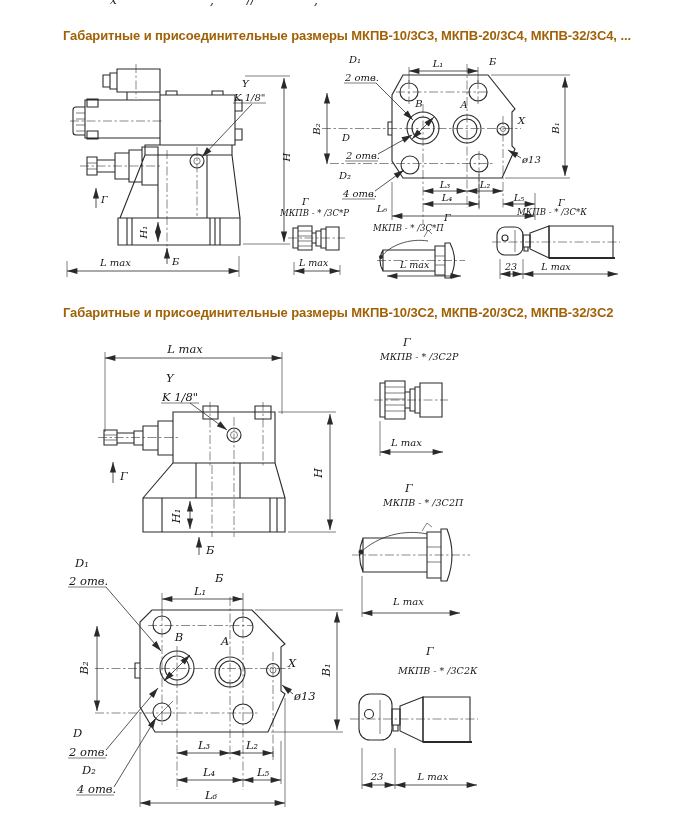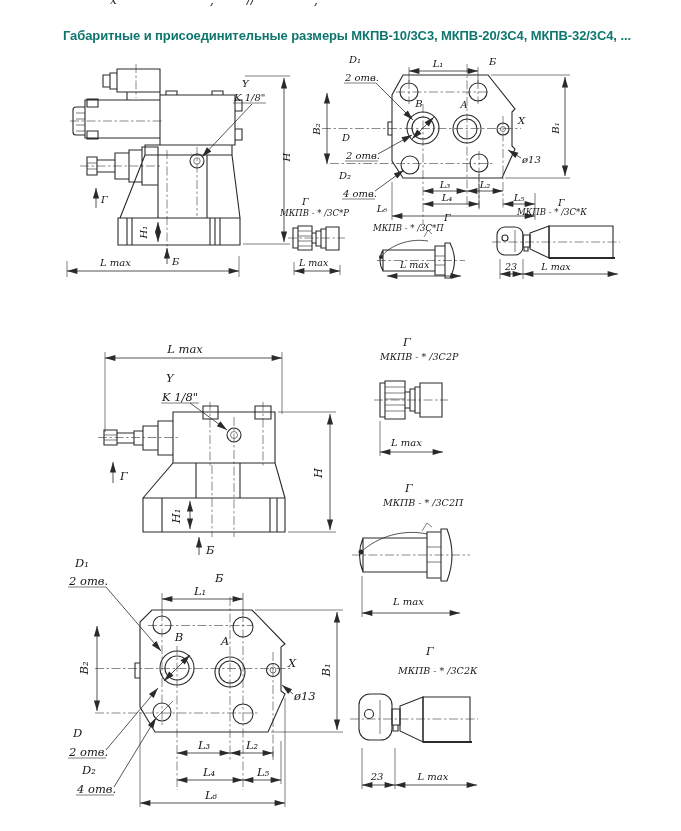--- a/index.html
+++ b/index.html
@@ -1,19 +1,19 @@
 <!DOCTYPE html>
 <html><head>
 <meta charset="utf-8">
 <style>
   html,body{margin:0;padding:0;background:#fff;}
   #screen{position:relative;width:681px;height:831px;background:#ffffff;overflow:hidden;
           font-family:"DejaVu Serif",serif;}
   .heading{position:absolute;left:63px;font:bold 13px "Liberation Sans",sans-serif;
-           color:#0f766e;letter-spacing:-0.1px;white-space:nowrap;}
+           color:#a16207;letter-spacing:-0.1px;white-space:nowrap;}
   #h1{top:28px}
   #h2{top:305px}
   #fragbar{position:absolute;top:0;left:0;width:681px;height:7px;overflow:hidden;}
   .frag{position:absolute;top:-7px;font:italic 12px "DejaVu Serif",serif;color:#222;}
   svg{position:absolute;left:0;top:0;}
   .ln{fill:none;stroke:#2a2a2a;stroke-width:1.1;stroke-linecap:square;}
   .lnb{fill:none;stroke:#2a2a2a;stroke-width:2;}
   .th{fill:none;stroke:#2a2a2a;stroke-width:0.6;}
   .cl{fill:none;stroke:#2a2a2a;stroke-width:0.55;stroke-dasharray:9 2.5 2.5 2.5;}
   .dm{fill:none;stroke:#2a2a2a;stroke-width:0.8;}
@@ -31,20 +31,21 @@
 <div id="screen">
 
   <div id="fragbar">
     <span class="frag" style="left:110px">х</span>
     <span class="frag" style="left:210px">,</span>
     <span class="frag" style="left:247px">//</span>
     <span class="frag" style="left:314px">,</span>
   </div>
 
   <div id="h1" class="heading">Габаритные и присоединительные размеры МКПВ-10/3С3, МКПВ-20/3С4, МКПВ-32/3С4, ...</div>
+  <div id="h2" class="heading">Габаритные и присоединительные размеры МКПВ-10/3С2, МКПВ-20/3С2, МКПВ-32/3С2</div>
 
   <svg width="681" height="831" viewBox="0 0 681 831">
     <defs>
       <marker id="arr" viewBox="0 0 12 8" refX="11.2" refY="4" markerWidth="12" markerHeight="8" orient="auto-start-reverse" markerUnits="userSpaceOnUse">
         <path d="M11.2,4 L0.8,0.9 L0.8,7.1 Z" fill="#2a2a2a"></path>
       </marker>
     </defs>
 
     <g>
 

